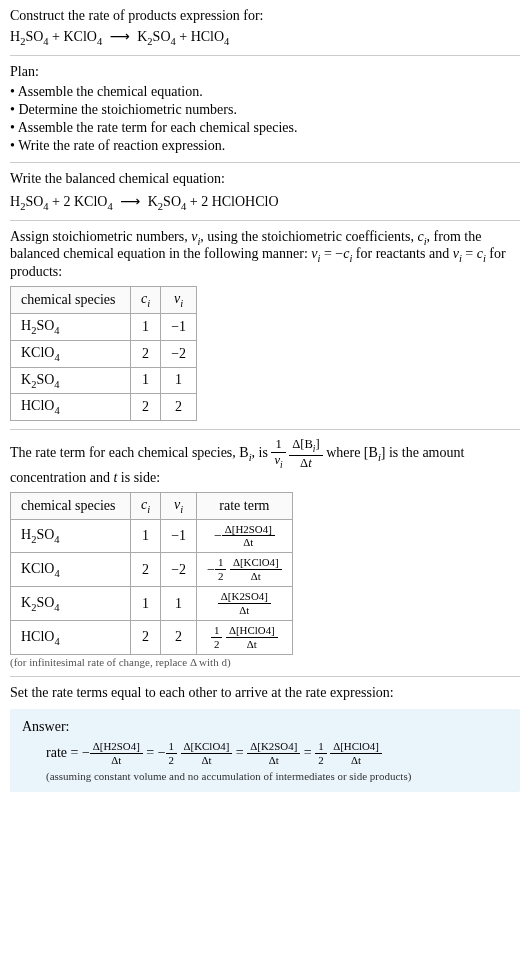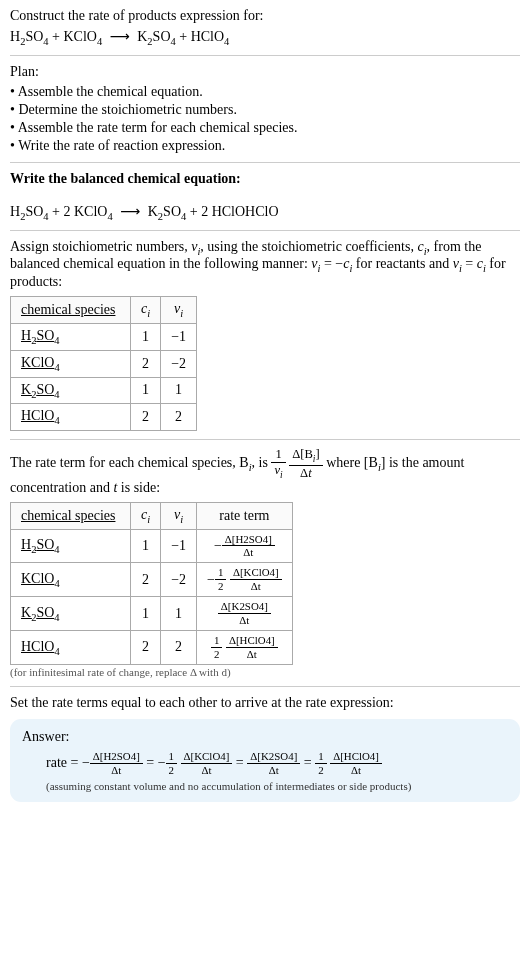--- a/index.html
+++ b/index.html
@@ -10,55 +10,55 @@
       background: #fff;
       width: 530px;
       padding: 8px 10px;
     }
     .section { margin-bottom: 8px; }
     .divider { border: none; border-top: 1px solid #ccc; margin: 8px 0; }
     .prompt-line { margin-bottom: 4px; }
     .equation { margin-bottom: 4px; }
     .plan-title { margin-bottom: 4px; }
     .plan-item { margin-bottom: 2px; }
-    .label { margin-bottom: 16px; font-weight: bold; }
+    .label { margin-bottom: 6px; }
     table.stoich {
       border-collapse: collapse;
       margin-top: 6px;
     }
     table.stoich th, table.stoich td {
       border: 1px solid #aaa;
       padding: 4px 10px;
       text-align: center;
       font-weight: normal;
     }
     table.stoich th {
       background: #fafafa;
     }
-    .col-species { text-align: left !important; min-width: 120px; text-decoration: underline; }
+    .col-species { text-align: left !important; min-width: 120px; }
     .sub { vertical-align: sub; font-size: 0.75em; }
     .frac {
       display: inline-block;
       vertical-align: middle;
       text-align: center;
       font-size: 0.9em;
       line-height: 1;
     }
     .frac .num { display: block; padding: 0 3px 1px; border-bottom: 1px solid #000; }
     .frac .den { display: block; padding: 1px 3px 0; }
     .note {
       font-size: 11px;
       color: #555;
       margin-top: 1px;
     }
     .answer-box {
       background: #eaf4fb;
       padding: 10px 12px;
       margin-top: 6px;
-      border-radius: 11px;
+      border-radius: 2px;
     }
     .answer-label { margin-bottom: 6px; }
     .rate-eq { margin: 4px 0 4px 24px; white-space: nowrap; }
     .answer-note {
       font-size: 11px;
       color: #333;
       margin-top: 4px;
       margin-left: 24px;
     }
     .neg { display: inline-block; vertical-align: middle; }

